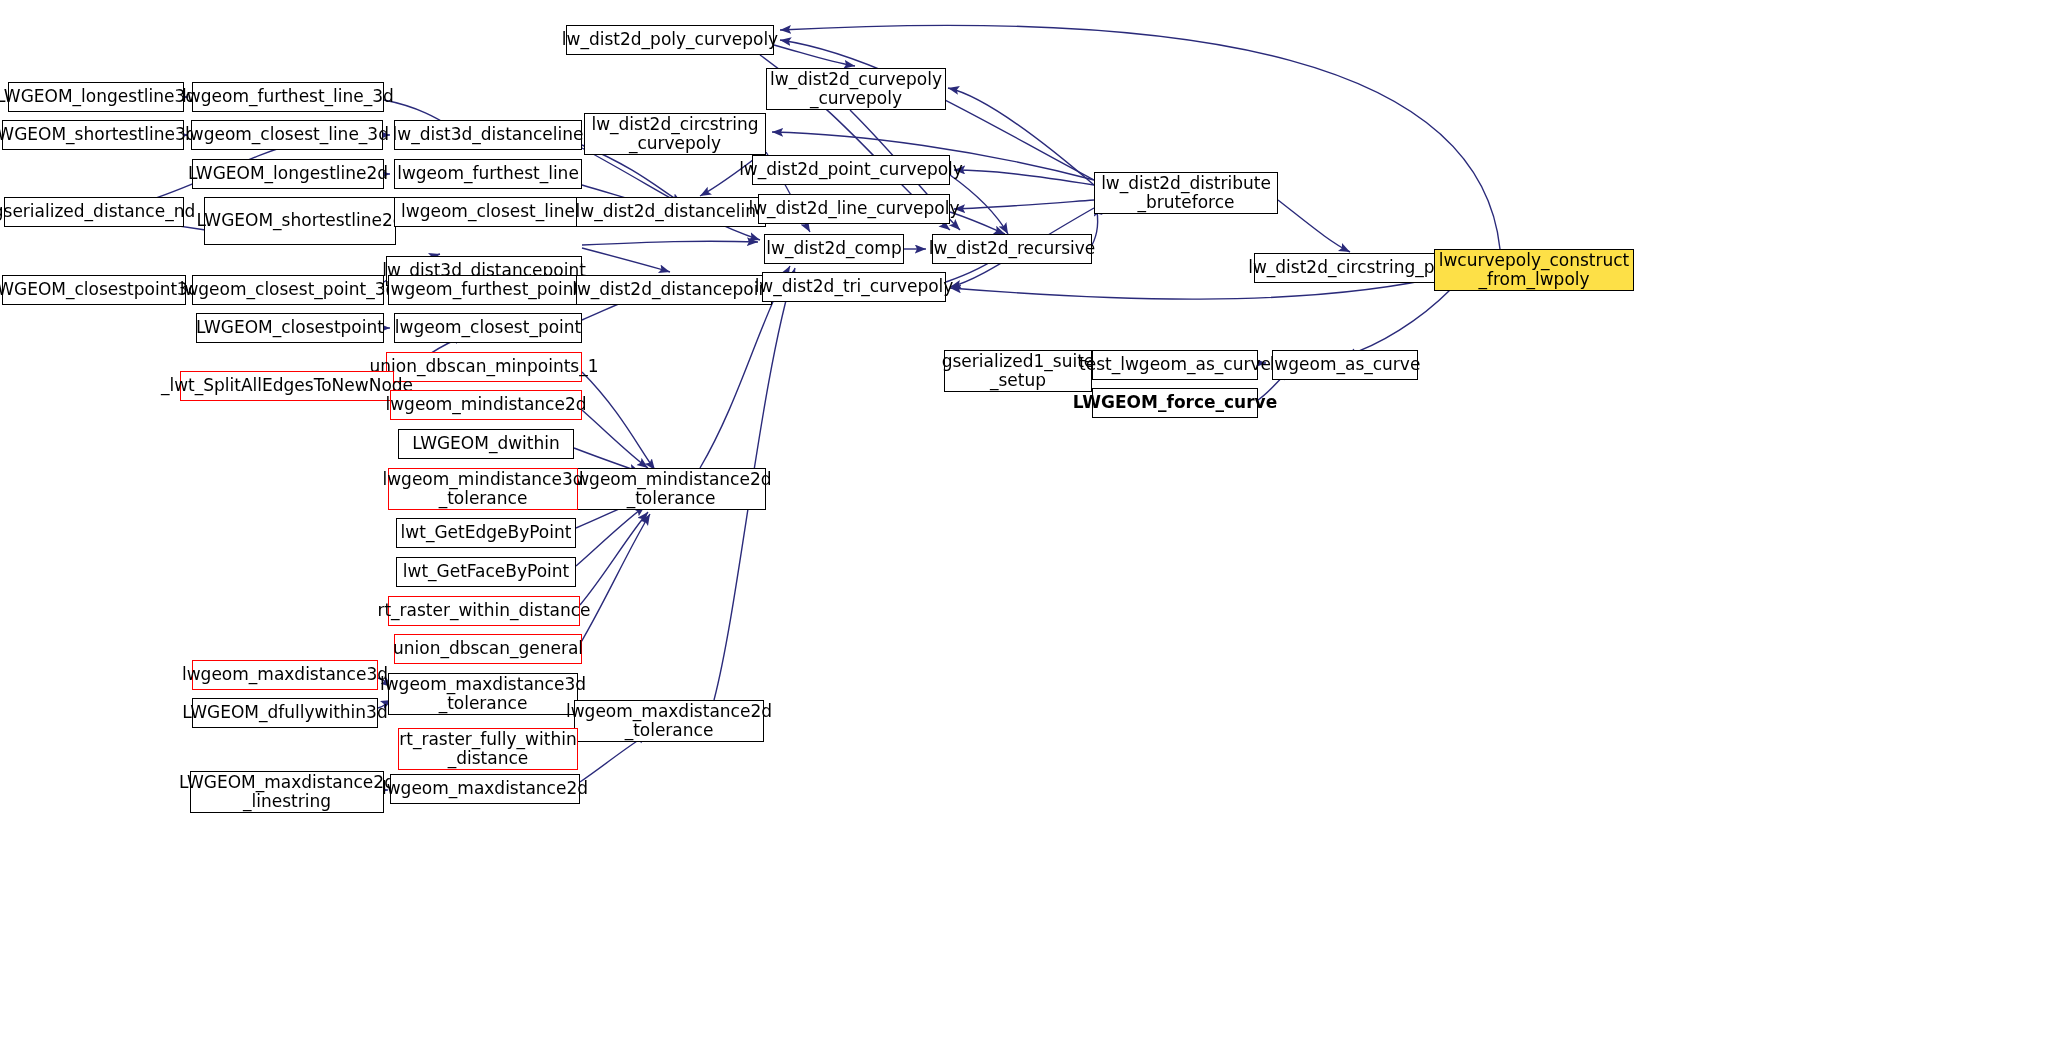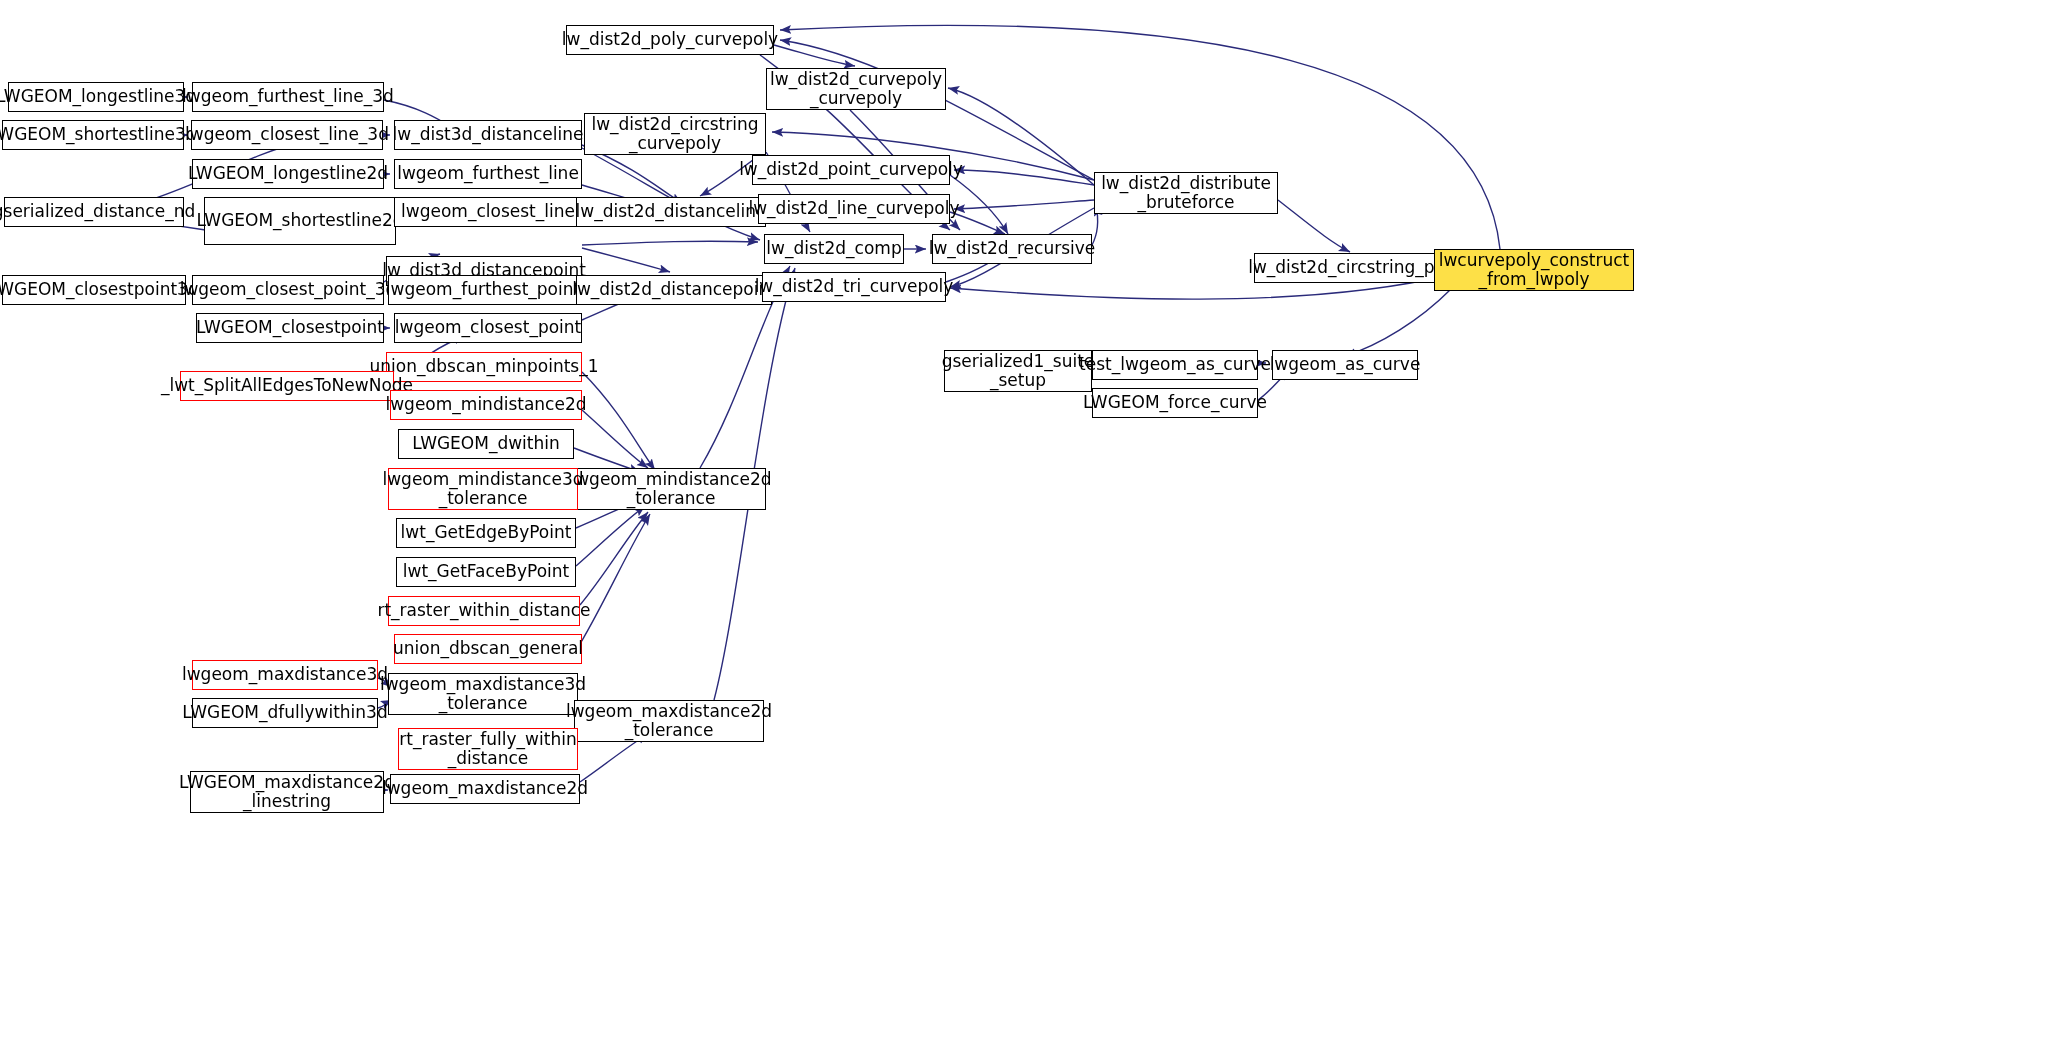--- a/index.html
+++ b/index.html
@@ -176,15 +176,15 @@
 _tolerance</span></div>
       <div class="node red" style="left: 398px; top: 728px; width: 180px; height: 42px;"><span>rt_raster_fully_within
 _distance</span></div>
       <div class="node" style="left: 190px; top: 771px; width: 194px; height: 42px;"><span>LWGEOM_maxdistance2d
 _linestring</span></div>
       <div class="node" style="left: 390px; top: 774px; width: 190px; height: 30px;"><span>lwgeom_maxdistance2d</span></div>
       <div class="node" style="left: 944px; top: 350px; width: 148px; height: 42px;"><span>gserialized1_suite
 _setup</span></div>
       <div class="node" style="left: 1092px; top: 350px; width: 166px; height: 30px;"><span>test_lwgeom_as_curve</span></div>
       <div class="node" style="left: 1272px; top: 350px; width: 146px; height: 30px;"><span>lwgeom_as_curve</span></div>
-      <div class="node" style="left: 1092px; top: 388px; width: 166px; height: 30px;"><span>LWGEOM_force_curve</span></div>
+      <div class="node" style="left: 1092px; top: 388px; width: 166px; height: 30px; font-weight: bold;"><span>LWGEOM_force_curve</span></div>
     </div>
 </div>
 
 </body></html>

